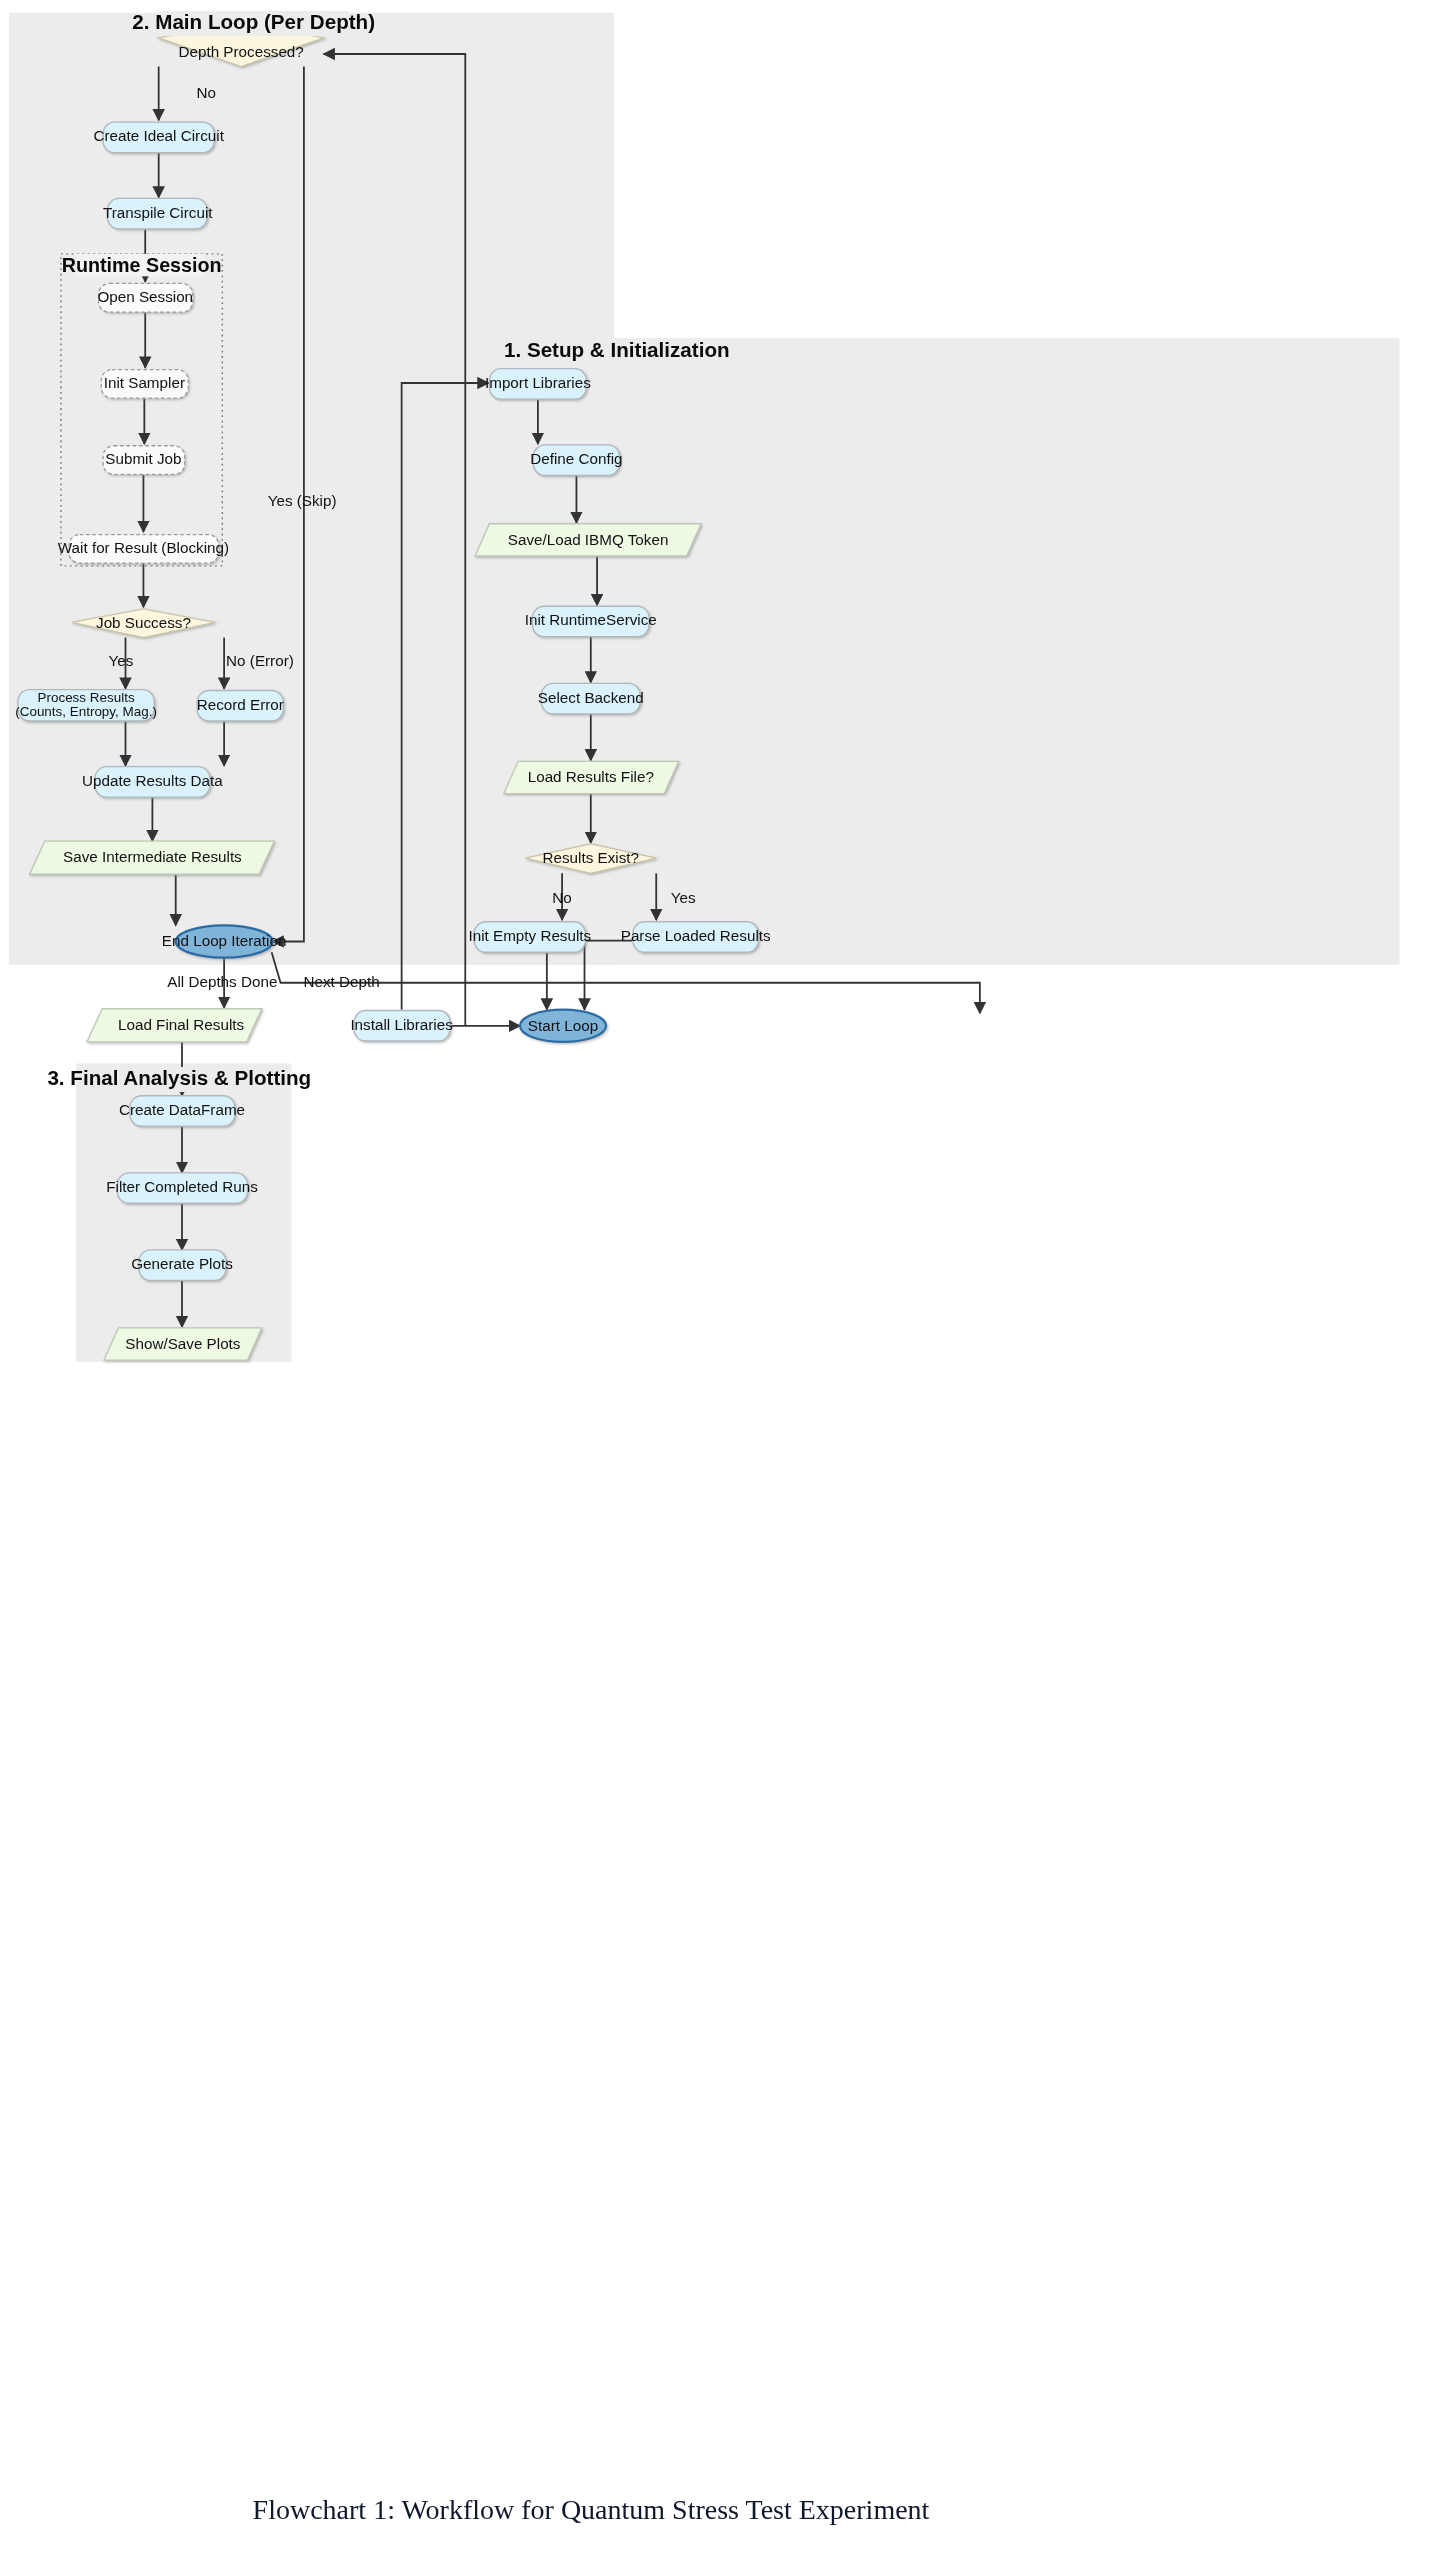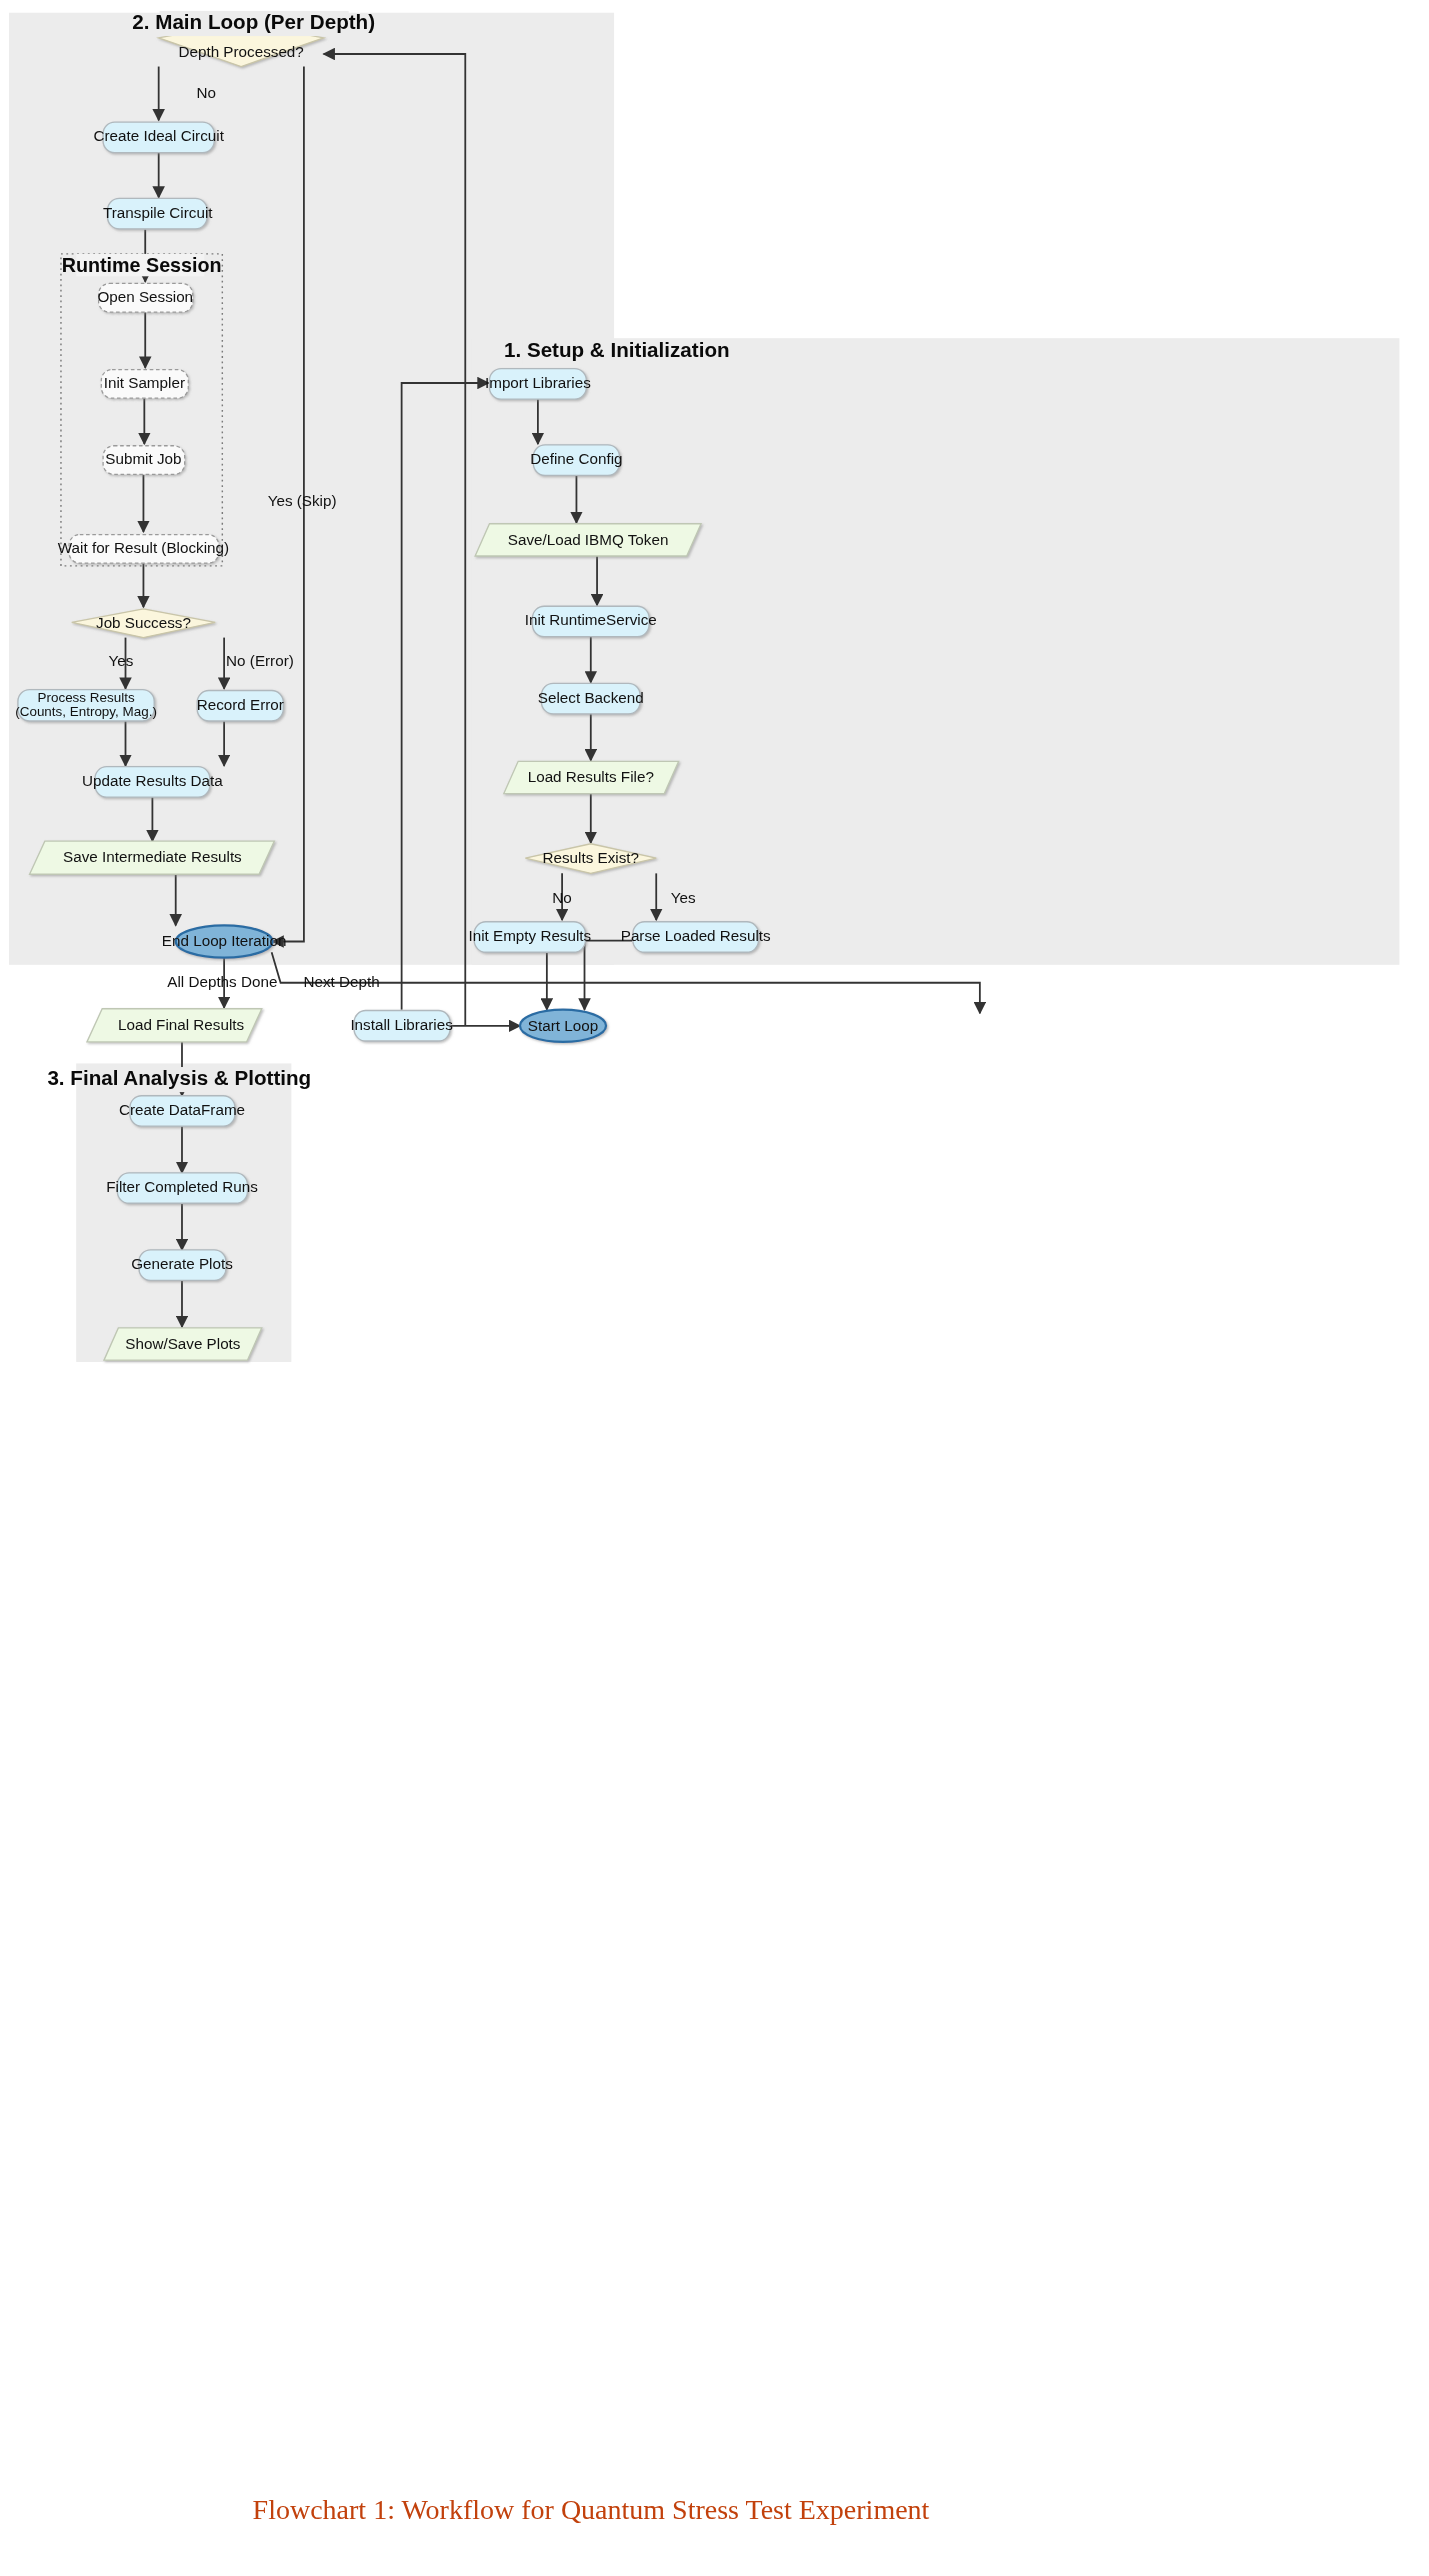--- a/index.html
+++ b/index.html
@@ -47,21 +47,21 @@
     text-anchor: middle;
   }
   .caption {
     position: absolute;
     left: 0;
     top: 2494px;
     width: 1182px;
     text-align: center;
     font-family: "Liberation Serif", serif;
     font-size: 28px;
-    color: #c2410c;
+    color: #0f172a;
   }
 </style>
 </head>
 <body>
 
 <div id="flow-root">
 <svg width="1429" height="2576" viewBox="0 0 1594 2873" xmlns="http://www.w3.org/2000/svg">
   <defs>
     <marker id="arrow" viewBox="0 0 10 10" refX="9" refY="5" markerWidth="7" markerHeight="7" orient="auto-start-reverse">
       <path d="M 0 0 L 10 5 L 0 10 z" fill="#333333"></path>

